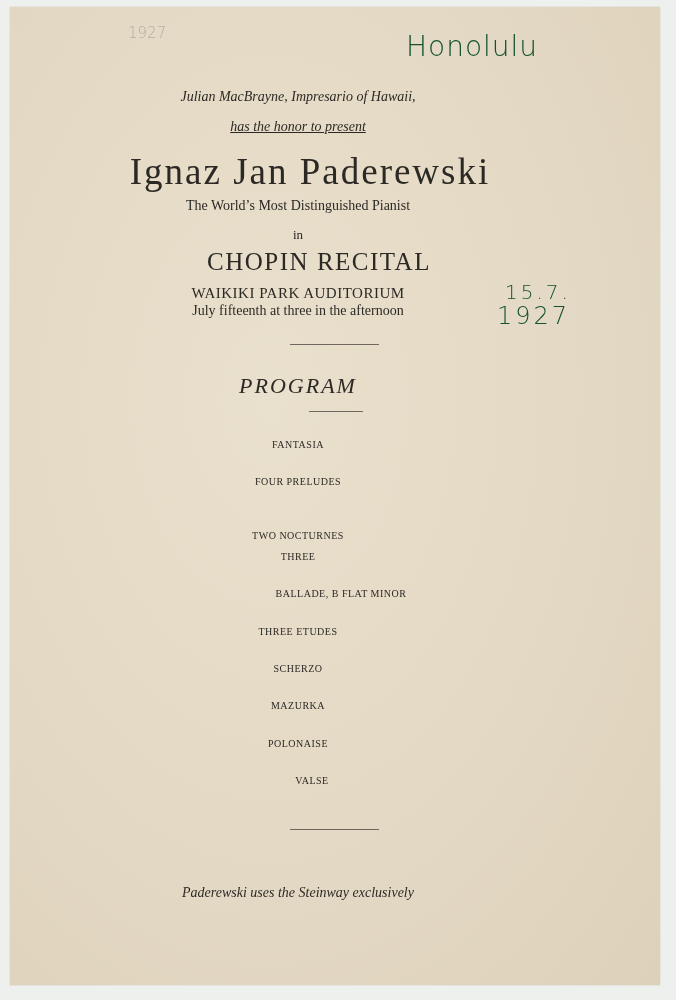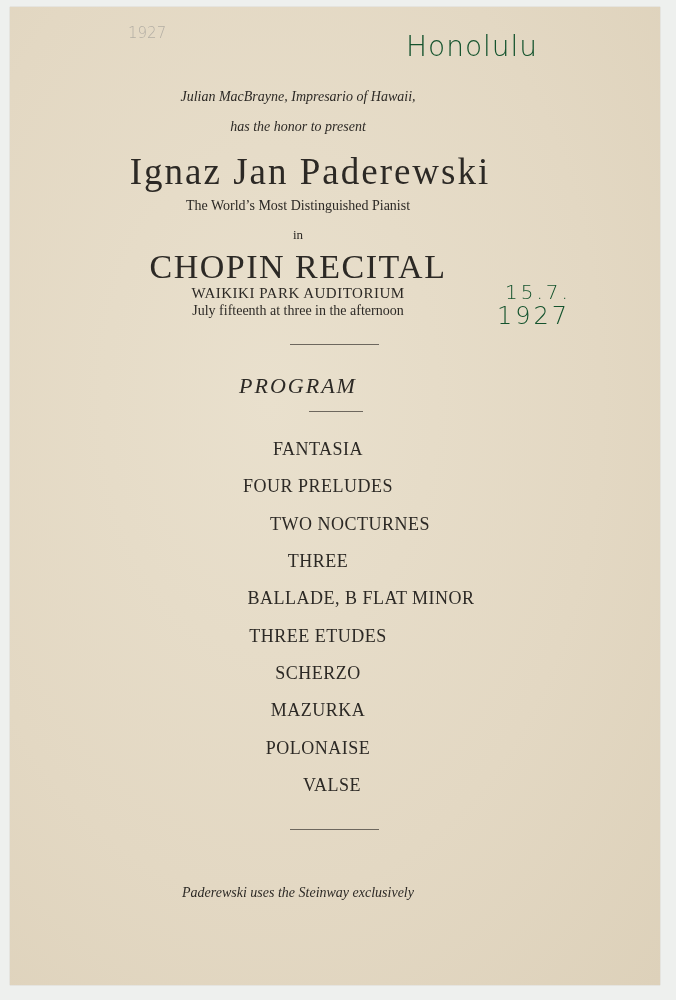--- a/index.html
+++ b/index.html
@@ -7,49 +7,49 @@
   .paper {
     position:absolute; left:10px; top:7px; width:650px; height:978px;
     background: radial-gradient(ellipse at 40% 40%, #e9e0cd 0%, #e3d8c3 60%, #ddd1ba 100%);
     box-shadow: 0 0 1px #b9ad95;
   }
   .t { position:absolute; left:0; width:596px; text-align:center; color:#2c2925; white-space:nowrap; }
   .serif { font-family:"Liberation Serif","DejaVu Serif",serif; }
   .ital { font-style:italic; }
   .hand { position:absolute; font-family:"DejaVu Sans",sans-serif; color:#14532d; font-weight:300; }
   .rule { position:absolute; height:1px; background:#6d675e; }
-  .prog { font-size:18px; letter-spacing:0.5px;padding-left:20px; }
+  .prog { font-size:10px; letter-spacing:0.5px; }
 </style>
 </head>
 <body>
 
 <div class="paper"></div>
 
 <div class="hand" style="left:128px;top:24px;font-size:15px;color:#b3aea4;">1927</div>
 <div class="hand" style="left:406px;top:30px;font-size:28px;letter-spacing:1px;">Honolulu</div>
 <div class="hand" style="left:505px;top:280px;font-size:20px;letter-spacing:3px;">15.7.</div>
 <div class="hand" style="left:497px;top:302px;font-size:24px;letter-spacing:3px;">1927</div>
 
 <div class="t serif ital" style="top:89px;font-size:14px;">Julian MacBrayne, Impresario of Hawaii,</div>
-<div class="t serif ital" style="top:119px;font-size:14px;">has the honor to present</div>
+<div class="t serif ital" style="top:119px;font-size:14px;text-decoration:underline;">has the honor to present</div>
 <div class="t serif" style="top:150px;font-size:37px;letter-spacing:2px;padding-left:12px;">Ignaz Jan Paderewski</div>
 <div class="t serif" style="top:198px;font-size:14px;">The World’s Most Distinguished Pianist</div>
 <div class="t serif" style="top:227px;font-size:13px;">in</div>
-<div class="t serif" style="top:248px;font-size:34px;letter-spacing:1.5px;">CHOPIN RECITAL</div>
+<div class="t serif" style="top:248px;font-size:25px;letter-spacing:1.5px;margin-left:21px;">CHOPIN RECITAL</div>
 <div class="t serif" style="top:285px;font-size:15px;letter-spacing:0.5px;">WAIKIKI PARK AUDITORIUM</div>
 <div class="t serif" style="top:303px;font-size:14px;">July fifteenth at three in the afternoon</div>
 
 <div class="rule" style="left:290px;top:344px;width:89px;"></div>
 
 <div class="t serif ital" style="top:373px;font-size:22px;letter-spacing:2px;">PROGRAM</div>
 <div class="rule" style="left:309px;top:411px;width:54px;"></div>
 
 <div class="t serif prog" style="top:439px;">FANTASIA</div>
 <div class="t serif prog" style="top:476px;">FOUR PRELUDES</div>
-<div class="t serif prog" style="top:514px;margin-left:32px;">TWO NOCTURNES</div>
+<div class="t serif prog" style="top:530px;">TWO NOCTURNES</div>
 <div class="t serif prog" style="top:551px;">THREE</div>
 <div class="t serif prog" style="top:588px;margin-left:43px;">BALLADE, B FLAT MINOR</div>
 <div class="t serif prog" style="top:626px;">THREE ETUDES</div>
 <div class="t serif prog" style="top:663px;">SCHERZO</div>
 <div class="t serif prog" style="top:700px;">MAZURKA</div>
 <div class="t serif prog" style="top:738px;">POLONAISE</div>
 <div class="t serif prog" style="top:775px;margin-left:14px;">VALSE</div>
 
 <div class="rule" style="left:290px;top:829px;width:89px;"></div>
 

